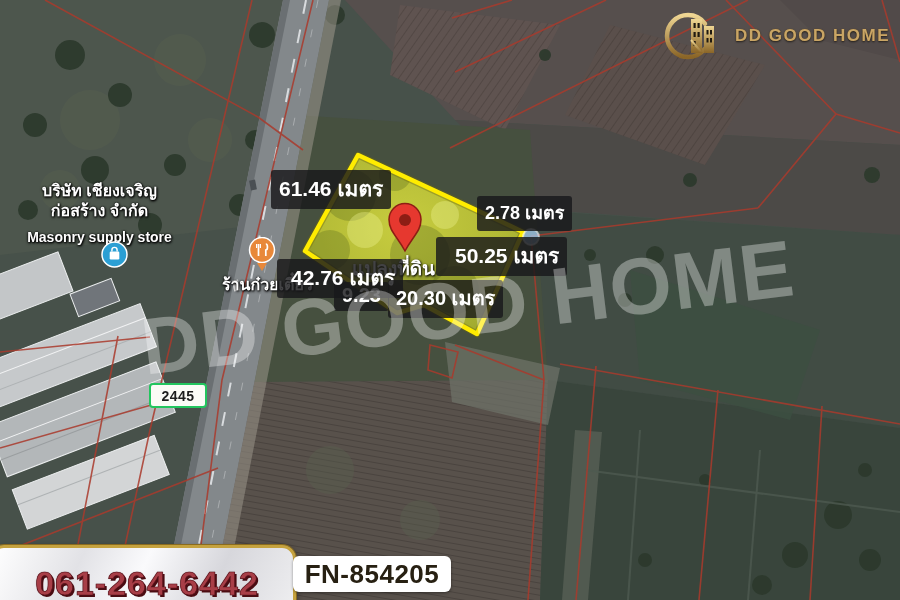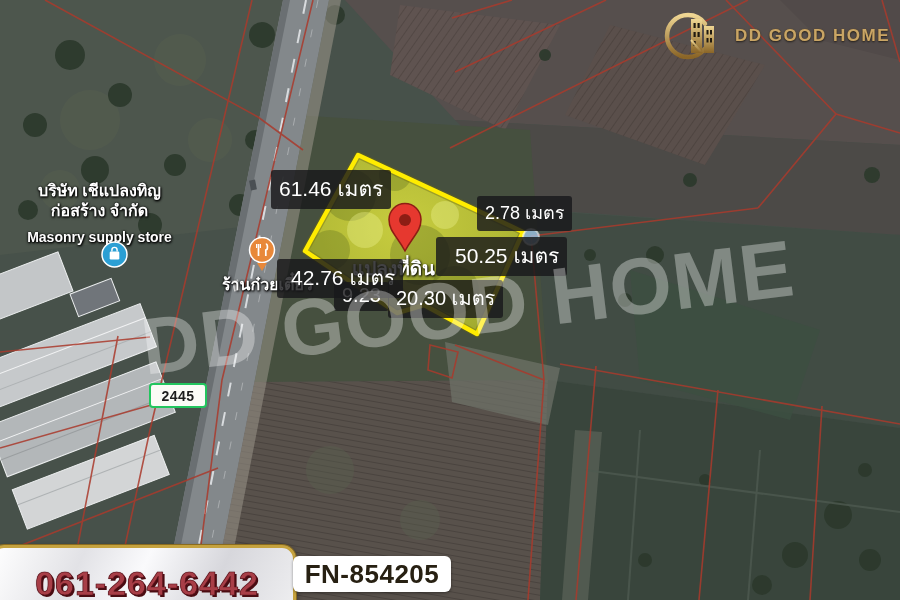--- a/index.html
+++ b/index.html
@@ -30,21 +30,21 @@
   
   .road-badge{
     position:absolute;left:149px;top:383px;width:54px;height:21px;
     background:#fbfbf6;border:2px solid #22c55e;border-radius:4px;
     display:flex;align-items:center;justify-content:center;
     color:#1d1d1d;font-size:14px;font-weight:bold;letter-spacing:.5px;z-index:6;
   }
 
   
   .mlabel{
-    position:absolute;background:rgba(24,24,27,.82);color:#fff;font-weight:normal;
+    position:absolute;background:rgba(24,24,27,.82);color:#fff;font-weight:bold;
     padding:2px 8px 4px 8px;border-radius:3px;white-space:nowrap;z-index:10;
   }
   .m1{left:271px;top:170px;font-size:21px;}
   .m2{left:477px;top:196px;font-size:18px;}
   .m3{left:436px;top:237px;font-size:21px;padding-left:19px;}
   .m4{left:277px;top:259px;font-size:21px;padding-left:14px;}
   .m5{left:334px;top:282px;font-size:20px;z-index:9;}
   .m6{left:388px;top:280px;font-size:20px;z-index:10;}
 
   
@@ -248,21 +248,21 @@
 
     <circle cx="531" cy="237" r="8" fill="#9fc6e8" opacity=".8" stroke="#ffffff" stroke-width="2" stroke-opacity=".7"></circle>
 
     <g>
       <path d="M405,251 C397,236 389,231 389,219.5 A16,16 0 1 1 421,219.5 C421,231 413,236 405,251 Z" fill="#e6382f" stroke="#8d1d14" stroke-width="1.5"></path>
       <circle cx="405" cy="220" r="6" fill="#8d1d14"></circle>
     </g>
   </svg>
 
   <div class="poi-label poi-masonry">
-    <span>บริษัท เชีแปลงทิญ</span><br>
+    <span>บริษัท เชียงเจริญ</span><br>
     <span>ก่อสร้าง จำกัด</span>
     <span class="cat">Masonry supply store</span>
   </div>
   <svg class="poi-icon icon-store" width="27" height="27">
     <circle cx="13.5" cy="13.5" r="12.5" fill="#2b9fd4" stroke="#ffffff" stroke-width="1.5"></circle>
     <rect x="8.7" y="10.5" width="9.6" height="8" rx="1.2" fill="#ffffff"></rect>
     <path d="M10.9,10.5 V9 a2.6,2.6 0 0 1 5.2,0 V10.5" fill="none" stroke="#ffffff" stroke-width="1.4"></path>
   </svg>
 
   <svg class="poi-icon icon-restaurant" width="28" height="38">

